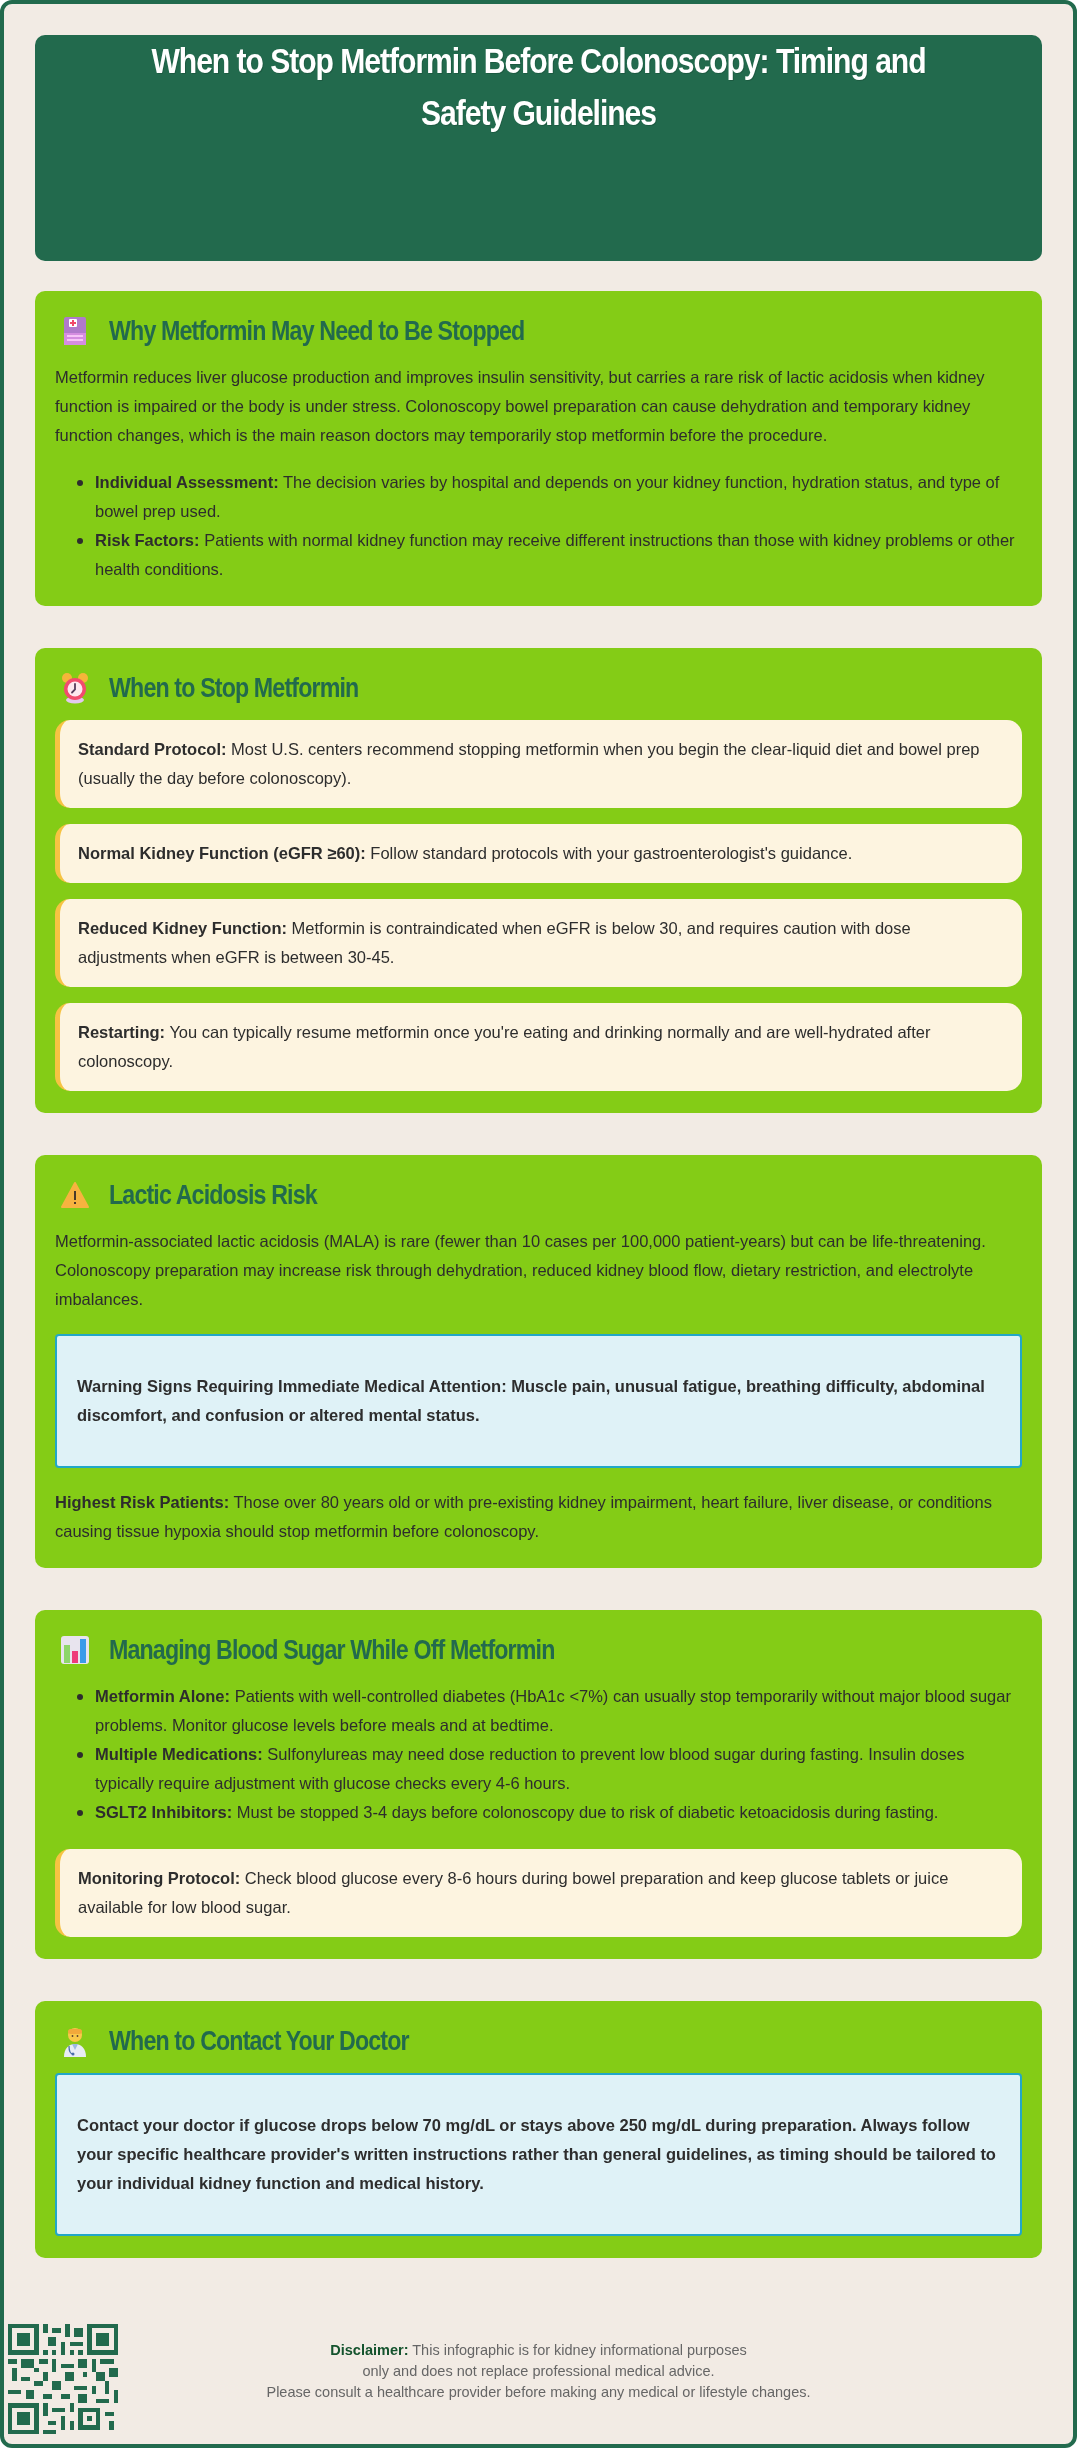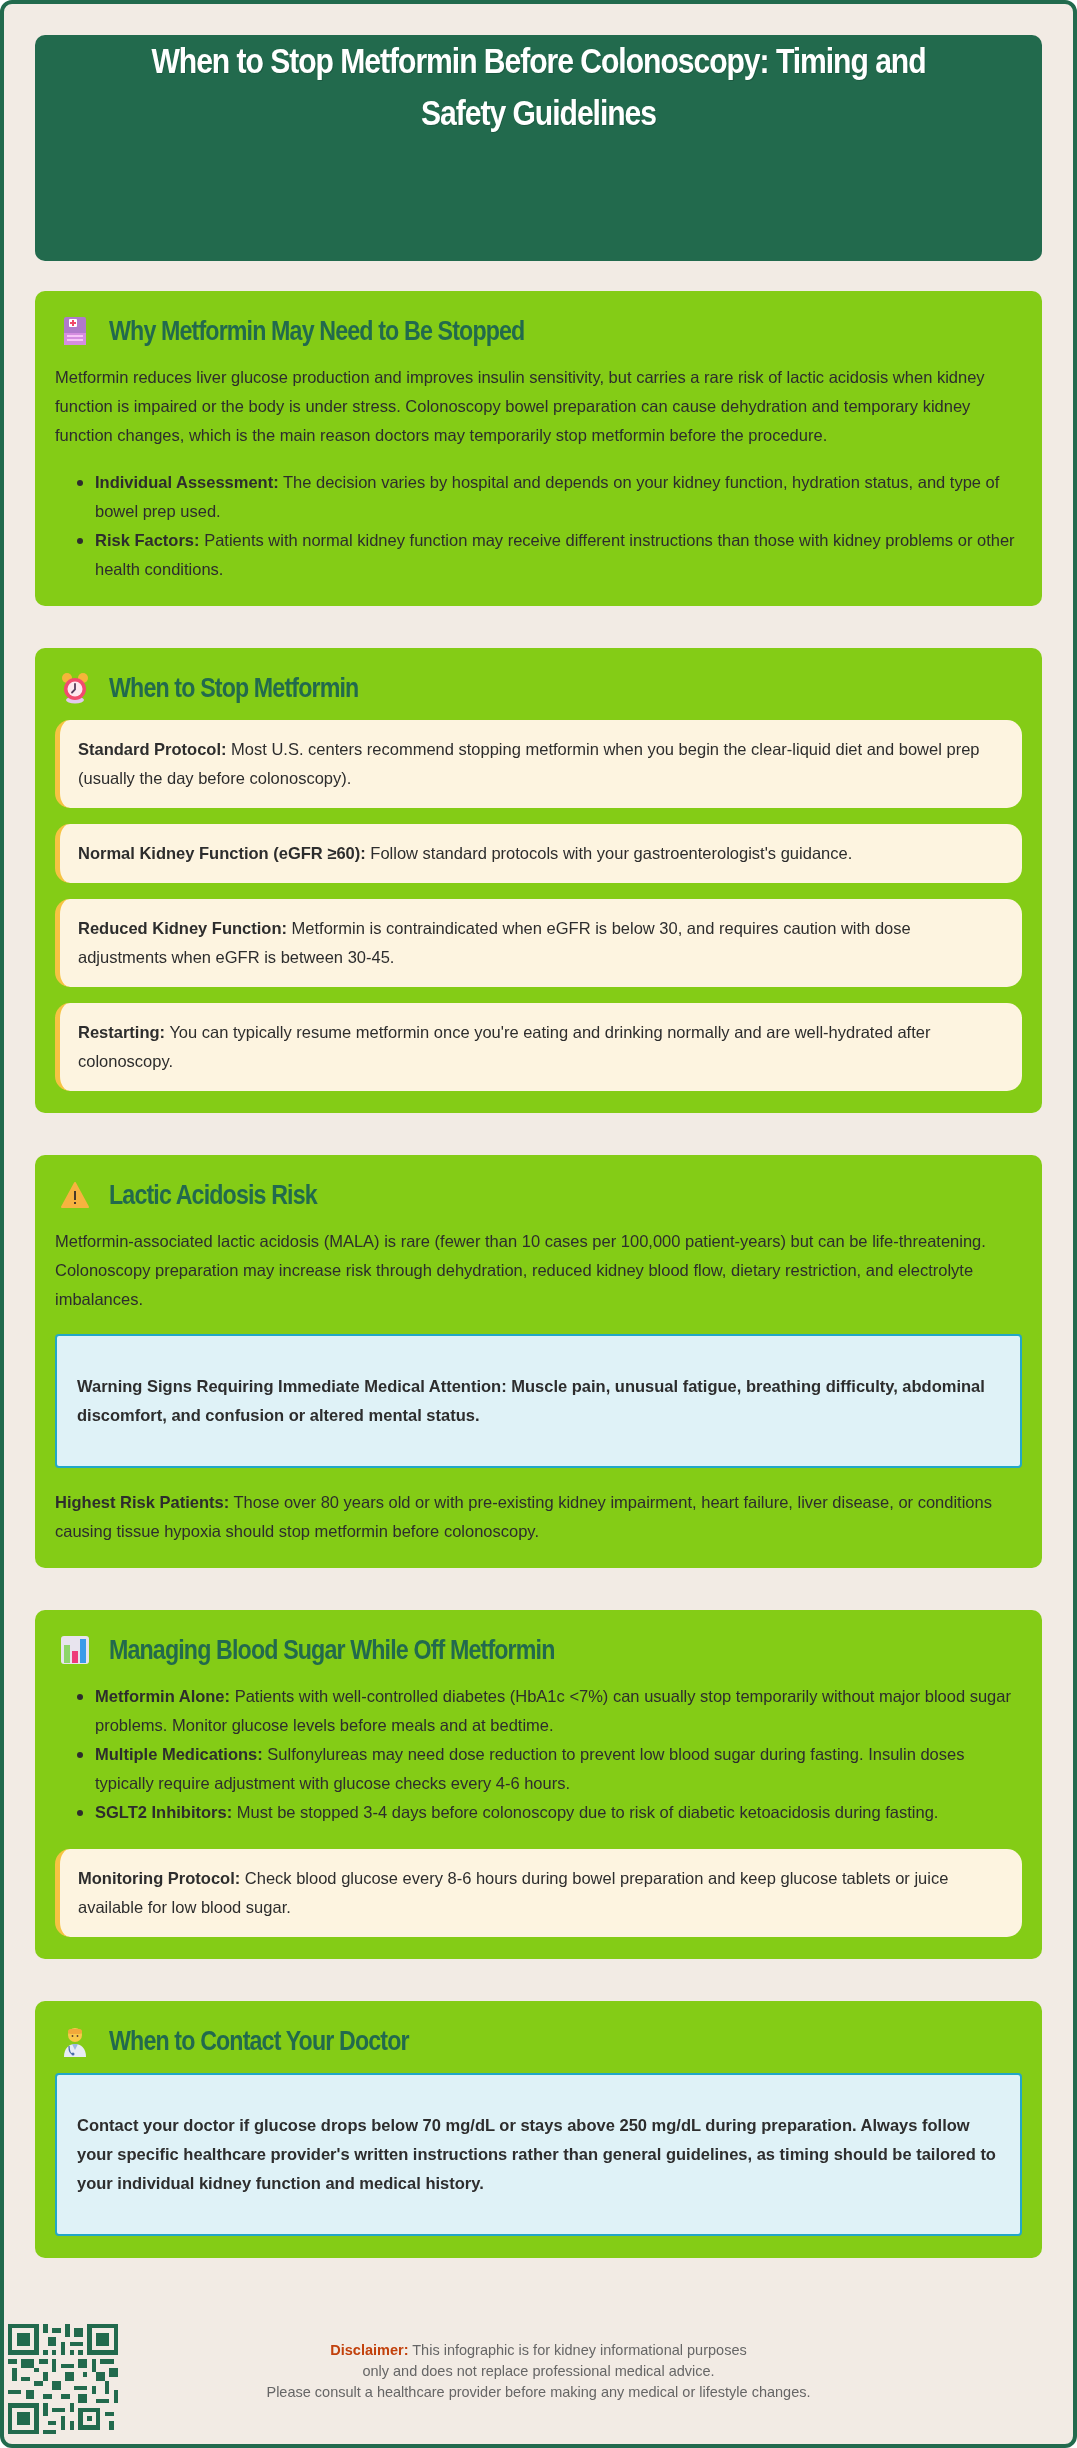--- a/index.html
+++ b/index.html
@@ -247,19 +247,19 @@
           <rect x="9" y="22" width="2" height="1"></rect>
             <rect x="12" y="21" width="1" height="3"></rect>
             <rect x="14" y="22" width="1" height="2"></rect>
             <rect x="22" y="20" width="2" height="1"></rect>
             <rect x="23" y="22" width="1" height="2"></rect>
             <rect x="8" y="24" width="3" height="1"></rect>
         </g>
       </svg>
     </div>
     <div class="disclaimer">
-      <div><b style="color:#c2410c">Disclaimer:</b><span> This infographic is for kidney informational purposes</span></div>
+      <div><b style="color:#14532d">Disclaimer:</b><span> This infographic is for kidney informational purposes</span></div>
       <div>only and does not replace professional medical advice.</div>
       <div>Please consult a healthcare provider before making any medical or lifestyle changes.</div>
     </div>
   </div>
 
 </div>
 
 </body></html>

